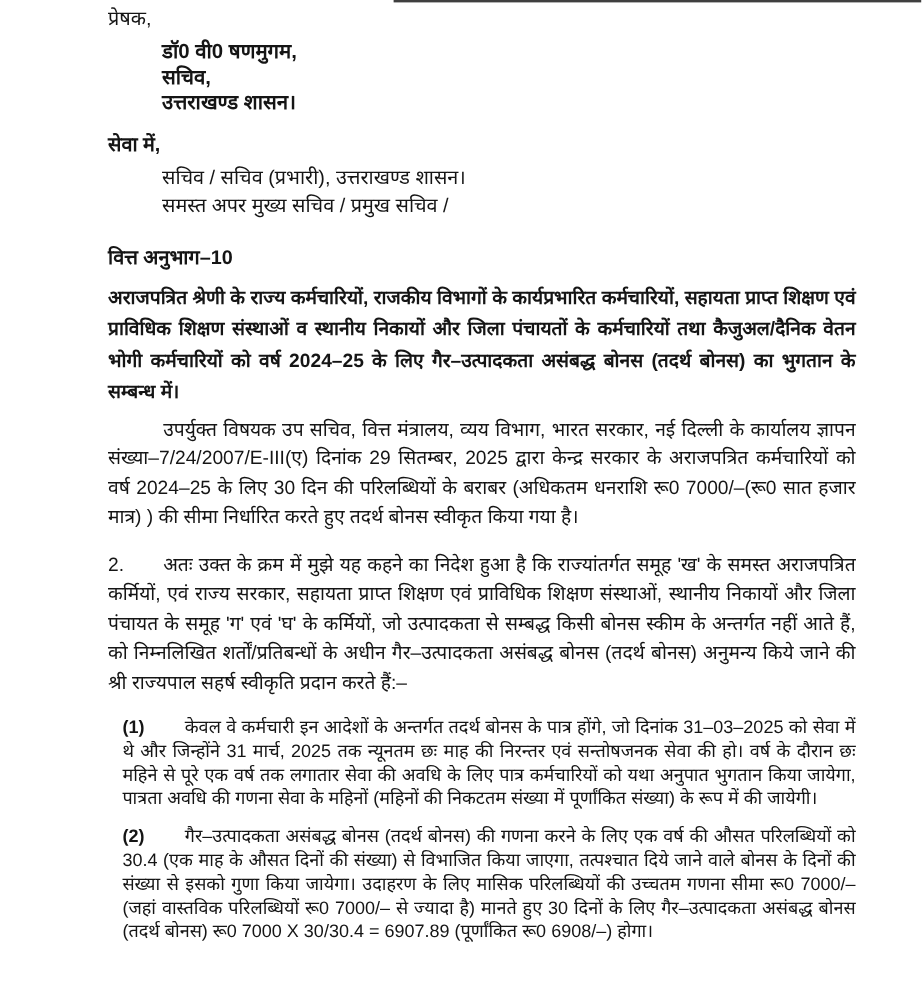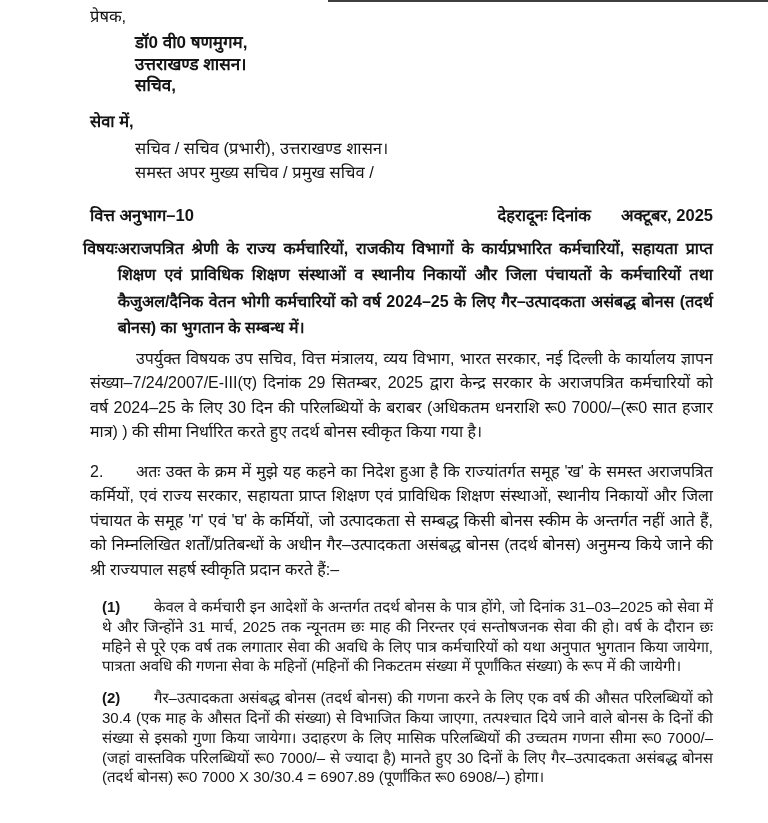--- a/index.html
+++ b/index.html
@@ -95,40 +95,36 @@
 
 <div class="page" style="background: rgb(255, 255, 255); color: rgb(21, 21, 21);">
   <div class="top-rule" style="background: rgb(63, 63, 63);"></div>
 
   <div class="content">
 
     <div class="line sender-label">प्रेषक,</div>
 
     <div class="sender-block bold">
       <div>डॉ0 वी0 षणमुगम,</div>
+      <div>सचिव,</div>
       <div>उत्तराखण्ड शासन।</div>
-      <div>सचिव,</div>
     </div>
 
     <div class="line bold addr-label">सेवा में,</div>
 
     <div class="addr-block">
       <div>सचिव / सचिव (प्रभारी), उत्तराखण्ड शासन।</div>
       <div>समस्त अपर मुख्य सचिव / प्रमुख सचिव /</div>
     </div>
 
     <div class="ref-row bold">
       <span>वित्त अनुभाग–10</span>
-      <span class="dateline">
-        <span>देहरादूनः दिनांक</span><span class="date-gap"></span><span>अक्टूबर, 2025</span>
-      </span>
     </div>
 
     <div class="subject bold">
-      <span class="subj-label">विषयः</span>
       <span class="subj-text">अराजपत्रित श्रेणी के राज्य कर्मचारियों, राजकीय विभागों के कार्यप्रभारित कर्मचारियों, सहायता प्राप्त शिक्षण एवं प्राविधिक शिक्षण संस्थाओं व स्थानीय निकायों और जिला पंचायतों के कर्मचारियों तथा कैजुअल/दैनिक वेतन भोगी कर्मचारियों को वर्ष 2024–25 के लिए गैर–उत्पादकता असंबद्ध बोनस (तदर्थ बोनस) का भुगतान के सम्बन्ध में।</span>
     </div>
 
 
     <div class="para"><span class="pnum"></span><span>उपर्युक्त विषयक उप सचिव, वित्त मंत्रालय, व्यय विभाग, भारत सरकार, नई दिल्ली के कार्यालय ज्ञापन संख्या–7/24/2007/E-III(ए) दिनांक 29 सितम्बर, 2025 द्वारा केन्द्र सरकार के अराजपत्रित कर्मचारियों को वर्ष 2024–25 के लिए 30 दिन की परिलब्धियों के बराबर (अधिकतम धनराशि रू0 7000/–(रू0 सात हजार मात्र) ) की सीमा निर्धारित करते हुए तदर्थ बोनस स्वीकृत किया गया है।</span></div>
 
     <div class="para"><span class="pnum">2.</span><span>अतः उक्त के क्रम में मुझे यह कहने का निदेश हुआ है कि राज्यांतर्गत समूह 'ख' के समस्त अराजपत्रित कर्मियों, एवं राज्य सरकार, सहायता प्राप्त शिक्षण एवं प्राविधिक शिक्षण संस्थाओं, स्थानीय निकायों और जिला पंचायत के समूह 'ग' एवं 'घ' के कर्मियों, जो उत्पादकता से सम्बद्ध किसी बोनस स्कीम के अन्तर्गत नहीं आते हैं, को निम्नलिखित शर्तों/प्रतिबन्धों के अधीन गैर–उत्पादकता असंबद्ध बोनस (तदर्थ बोनस) अनुमन्य किये जाने की श्री राज्यपाल सहर्ष स्वीकृति प्रदान करते हैं:–</span></div>
 
     <div class="item"><span class="inum bold">(1)</span><span>केवल वे कर्मचारी इन आदेशों के अन्तर्गत तदर्थ बोनस के पात्र होंगे, जो दिनांक 31–03–2025 को सेवा में थे और जिन्होंने 31 मार्च, 2025 तक न्यूनतम छः माह की निरन्तर एवं सन्तोषजनक सेवा की हो। वर्ष के दौरान छः महिने से पूरे एक वर्ष तक लगातार सेवा की अवधि के लिए पात्र कर्मचारियों को यथा अनुपात भुगतान किया जायेगा, पात्रता अवधि की गणना सेवा के महिनों (महिनों की निकटतम संख्या में पूर्णांकित संख्या) के रूप में की जायेगी।</span></div>
 

